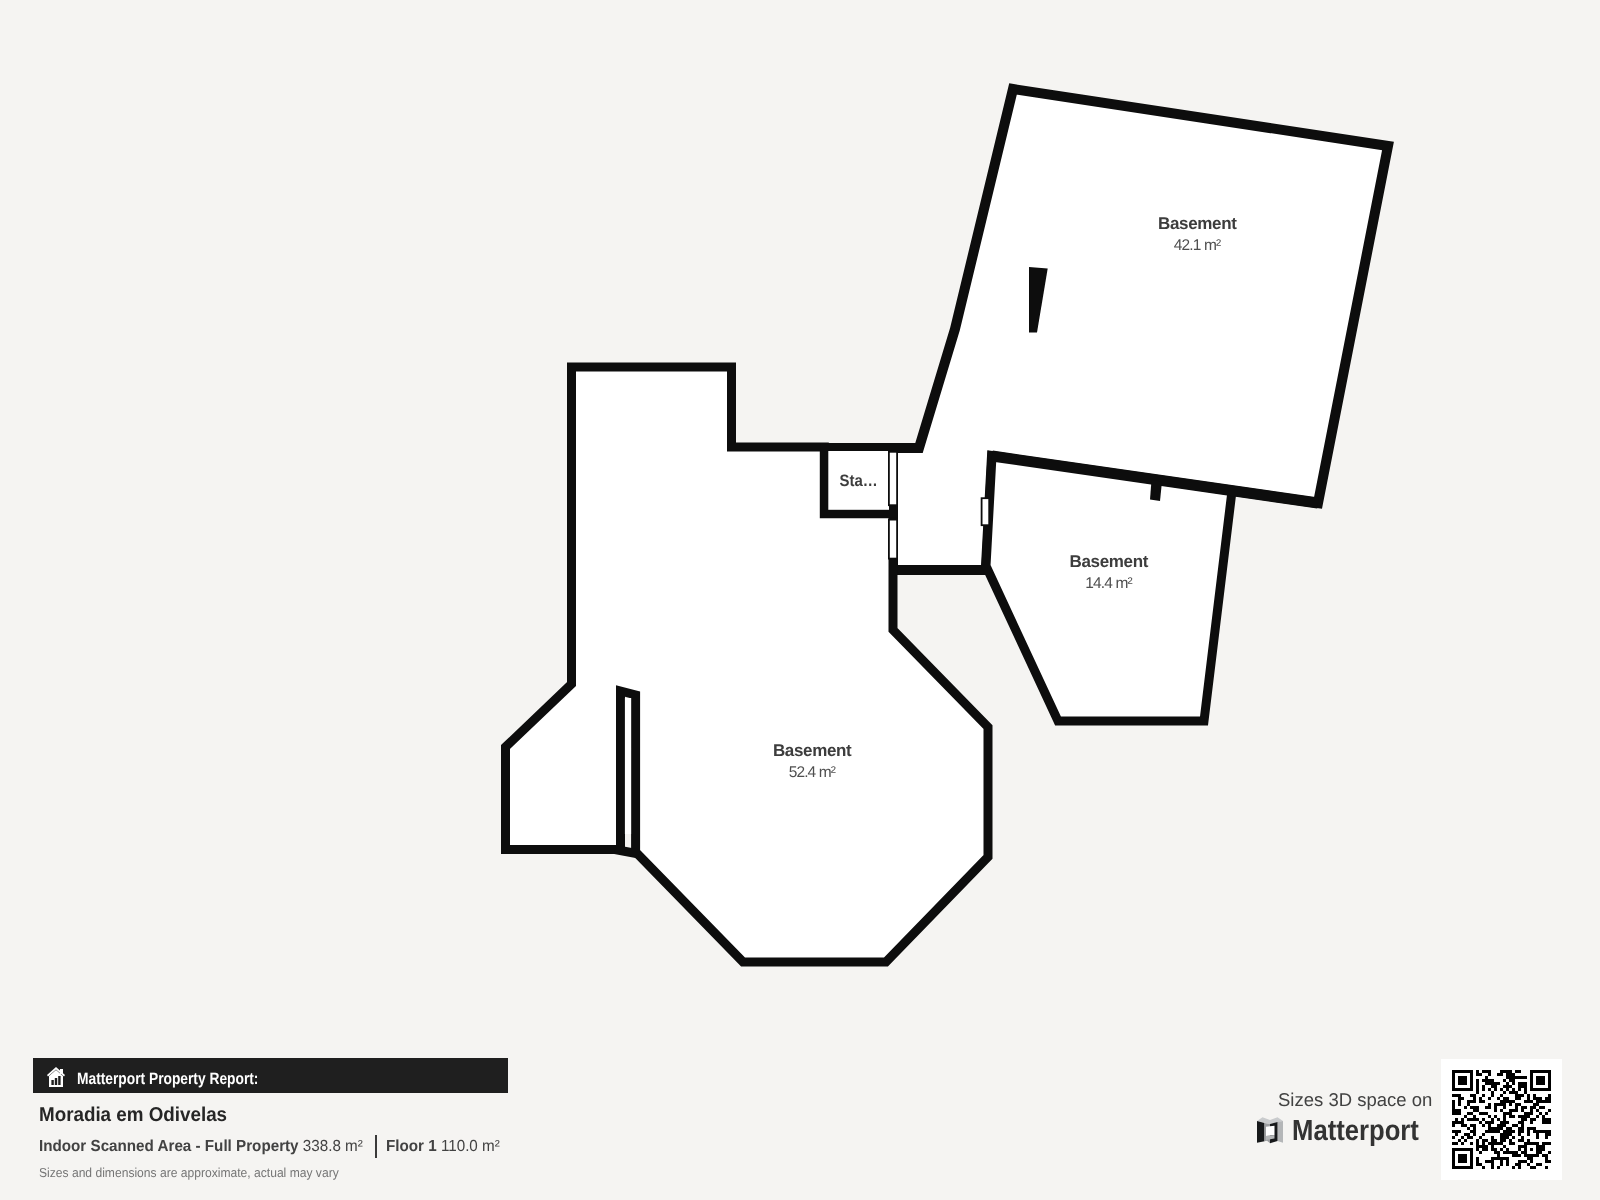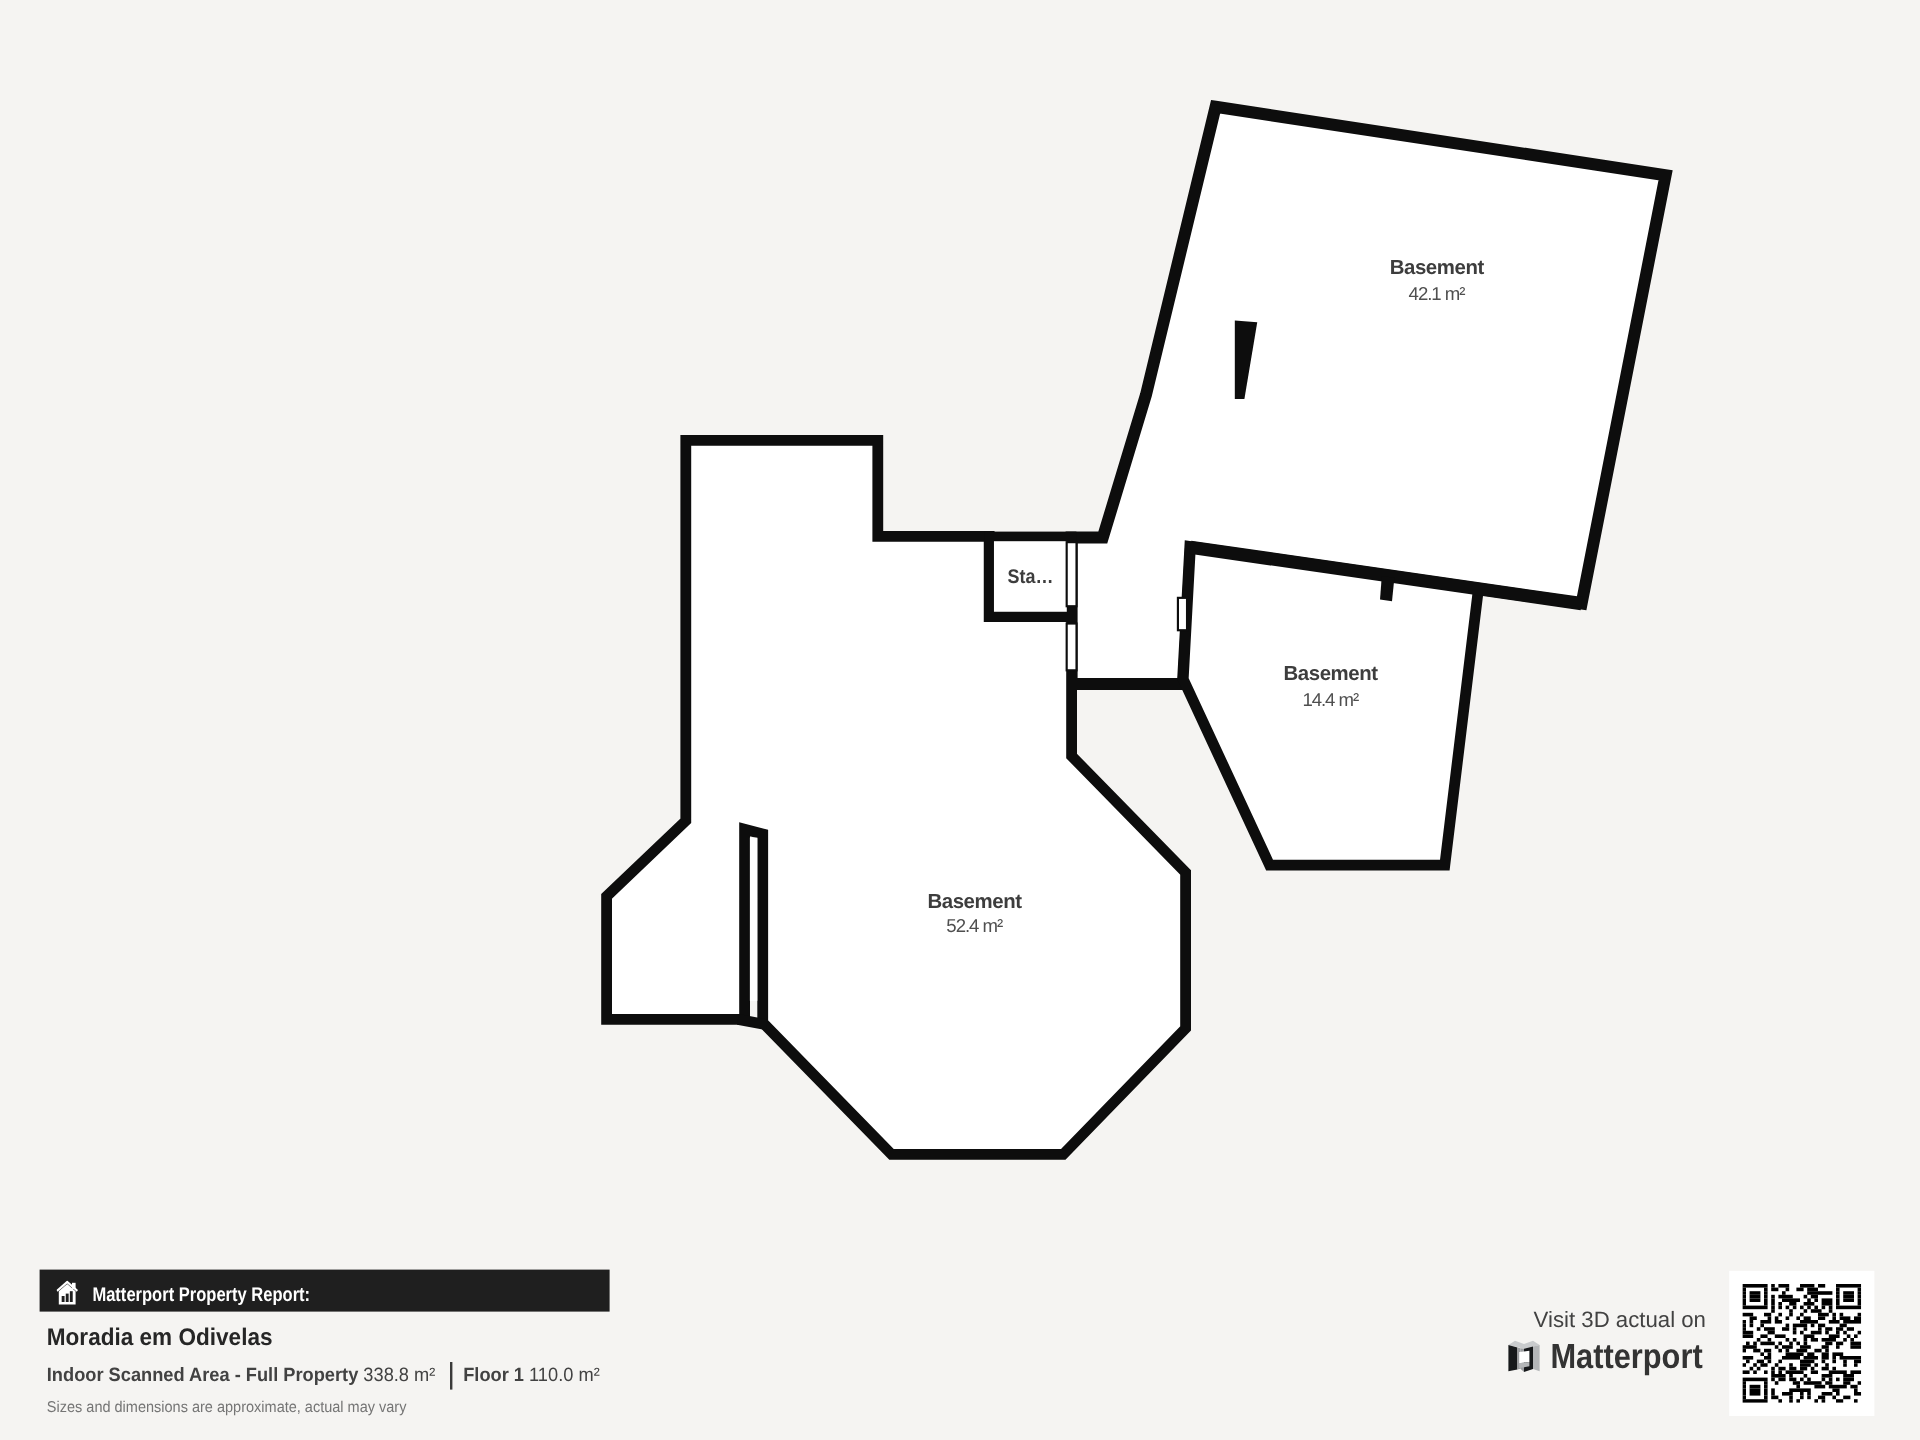--- a/index.html
+++ b/index.html
@@ -69,21 +69,21 @@
 <div class="abs sx" style="left:38.5px;top:1104.5px;font-size:20px;font-weight:bold;color:#262626;transform:scaleX(0.94);">Moradia em Odivelas</div>
 
 <div class="abs sx" style="left:38.5px;top:1139px;font-size:16px;color:#424242;transform:scaleX(0.95);"><b>Indoor Scanned Area - Full Property</b> 338.8 m²</div>
 
 <div class="abs" style="left:375.3px;top:1134.7px;width:2.2px;height:23.5px;background:#3a3a3a;"></div>
 
 <div class="abs sx" style="left:386.3px;top:1139px;font-size:16px;color:#424242;transform:scaleX(0.95);"><b>Floor 1</b> 110.0 m²</div>
 
 <div class="abs sx" style="left:38.5px;top:1166px;font-size:13px;color:#757575;transform:scaleX(0.93);">Sizes and dimensions are approximate, actual may vary</div>
 
-<div class="abs sx" style="left:1278px;top:1090.5px;font-size:18.5px;color:#424242;">Visit 3D actual on</div>
+<div class="abs sx" style="left:1278px;top:1090.5px;font-size:18.5px;color:#424242;">Sizes 3D space on</div>
 
 <svg class="abs" style="left:1255px;top:1115px" width="30" height="30" viewBox="0 0 30 30">
   <polygon points="7.5,2.3 15,4.9 22.5,2.3 28,5.9 15,9 2,5.9" fill="#c9cbcd"></polygon>
   <polygon points="2,5.9 9.5,7.9 9.5,26.3 2,27.8" fill="#17191b"></polygon>
   <polygon points="9.5,7.9 12,8.5 12,25.7 9.5,26.3" fill="#9b9da0"></polygon>
   <polygon points="22.5,7 28,5.9 28,27.8 22.5,25.9" fill="#b4b6b8"></polygon>
   <polygon points="15,9 22.5,7 22.5,25.9 15,28.3" fill="#17191b"></polygon>
   <polygon points="12,8.5 15,9 15,28.3 12,25.7" fill="#9b9da0"></polygon>
   <polygon points="11,11.7 19.5,10.7 19.5,19.9 11,21.1" fill="#ffffff"></polygon>
   <polygon points="11,21.1 19.5,19.9 19.5,23.6 11,25" fill="#b4b6b8"></polygon>

